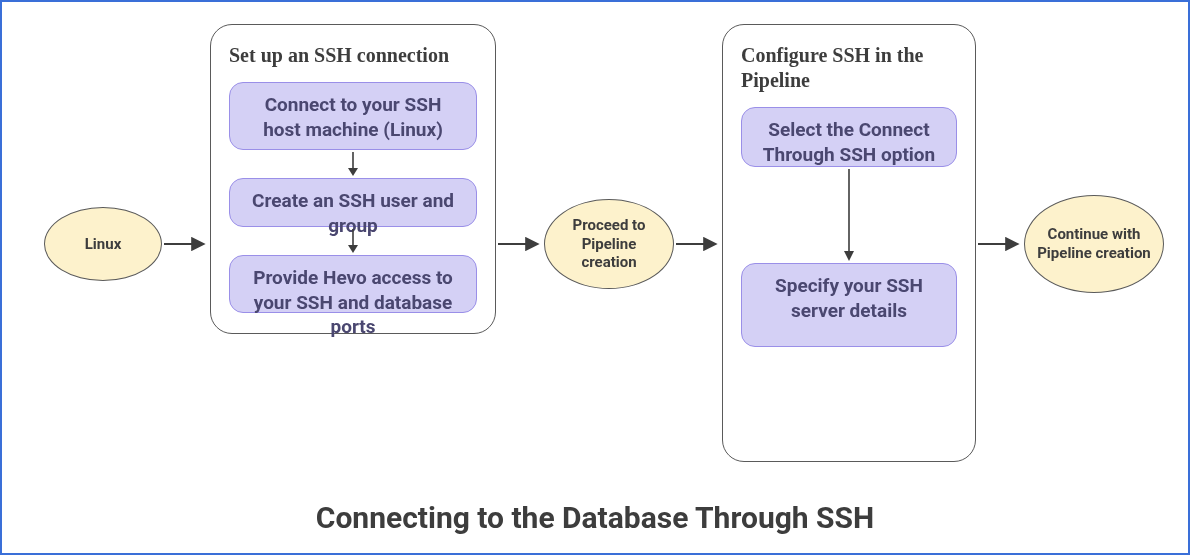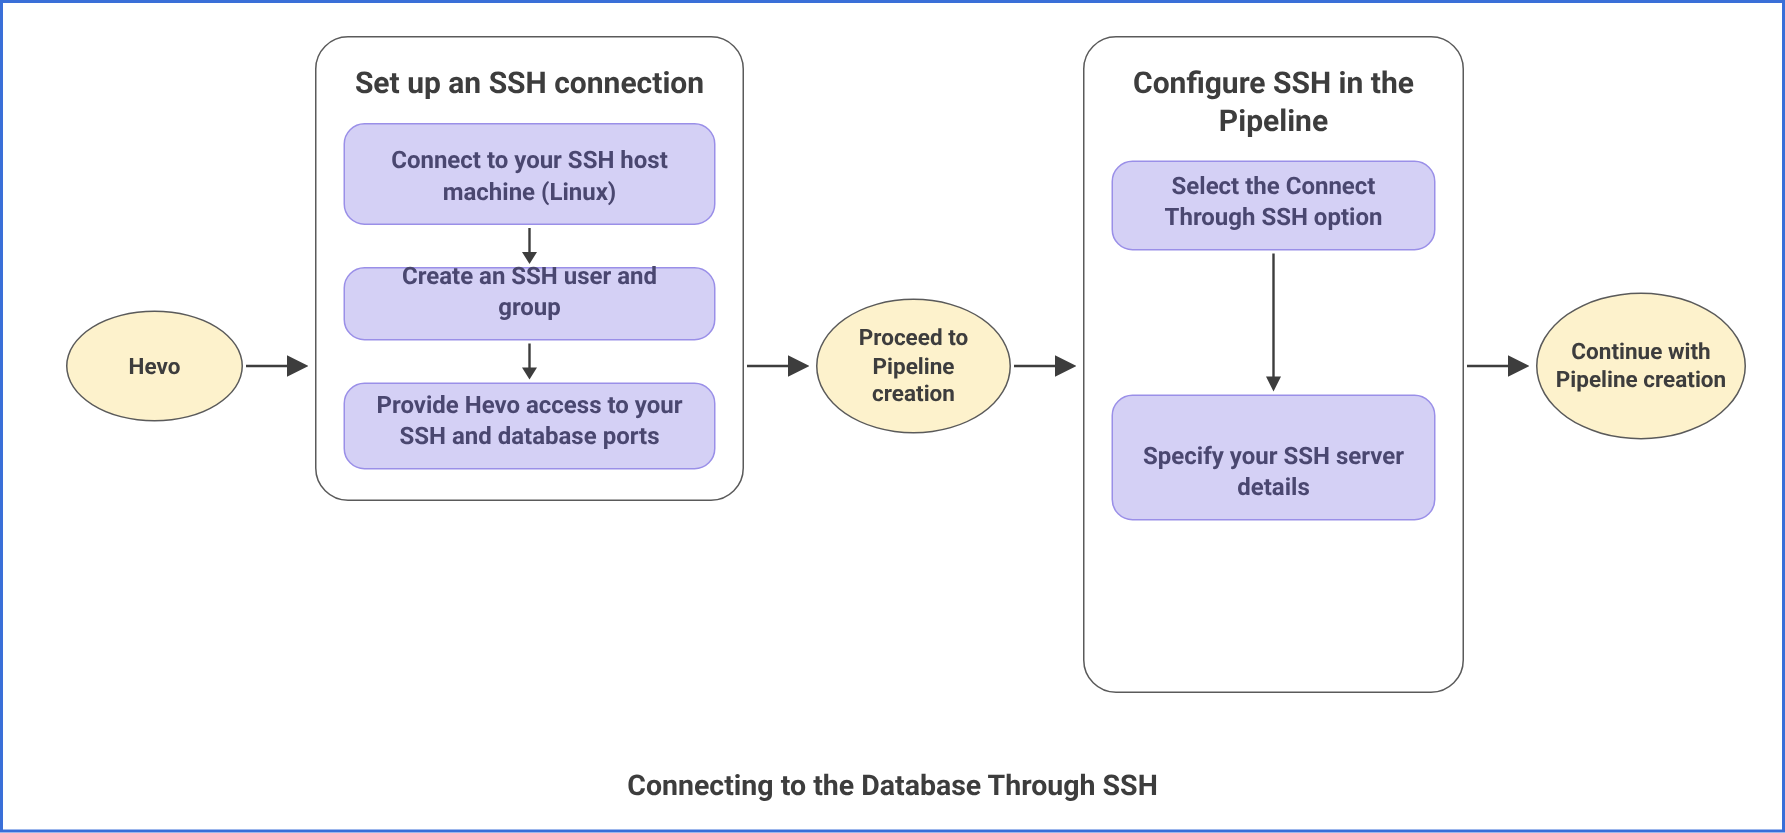--- a/index.html
+++ b/index.html
@@ -30,67 +30,67 @@
     line-height: 1.25;
   }
   .container-box {
     position: absolute;
     background: #fff;
     border: 1.5px solid #5a5a5a;
     border-radius: 22px;
     padding: 18px 18px 20px 18px;
   }
   .container-title {
-    text-align: center;
     font-size: 20px;
     font-weight: 700;
     color: #3d3d3d;
     line-height: 1.25;
     margin-bottom: 14px;
+    font-family: Liberation Serif, serif;
   }
   .step-box {
     background: #d4d0f5;
     border: 1.5px solid #9a8fe8;
     border-radius: 14px;
     color: #4a4770;
-    font-size: 16px;
+    font-size: 19px;
     font-weight: 700;
     text-align: center;
     display: flex;
-    align-items: flex-end;
+    align-items: flex-start;
     justify-content: center;
     padding: 10px 16px;
     line-height: 1.3;
   }
   .v-arrow {
     display: flex;
     justify-content: center;
     align-items: center;
     height: 28px;
   }
   .caption {
     position: absolute;
     left: 0; right: 0;
     bottom: 18px;
     text-align: center;
-    font-size: 19px;
+    font-size: 30px;
     font-weight: 700;
     color: #3d3d3d;
   }
   svg.arrow-h {
     position: absolute;
   }
 </style>
 </head>
 <body>
 
 <div class="canvas">
 
   <div class="ellipse" style="left:42px; top:205px; width:118px; height:74px;">
-    <span>Hevo</span>
+    <span>Linux</span>
   </div>
 
   <svg class="arrow-h" style="left:160px; top:232px;" width="48" height="20" viewBox="0 0 48 20">
     <defs>
       <marker id="ah1" markerWidth="8" markerHeight="8" refX="6" refY="4" orient="auto">
         <path d="M0,0 L8,4 L0,8 Z" fill="#3d3d3d"></path>
       </marker>
     </defs>
     <line x1="2" y1="10" x2="40" y2="10" stroke="#3d3d3d" stroke-width="1.8" marker-end="url(#ah1)"></line>
   </svg>

